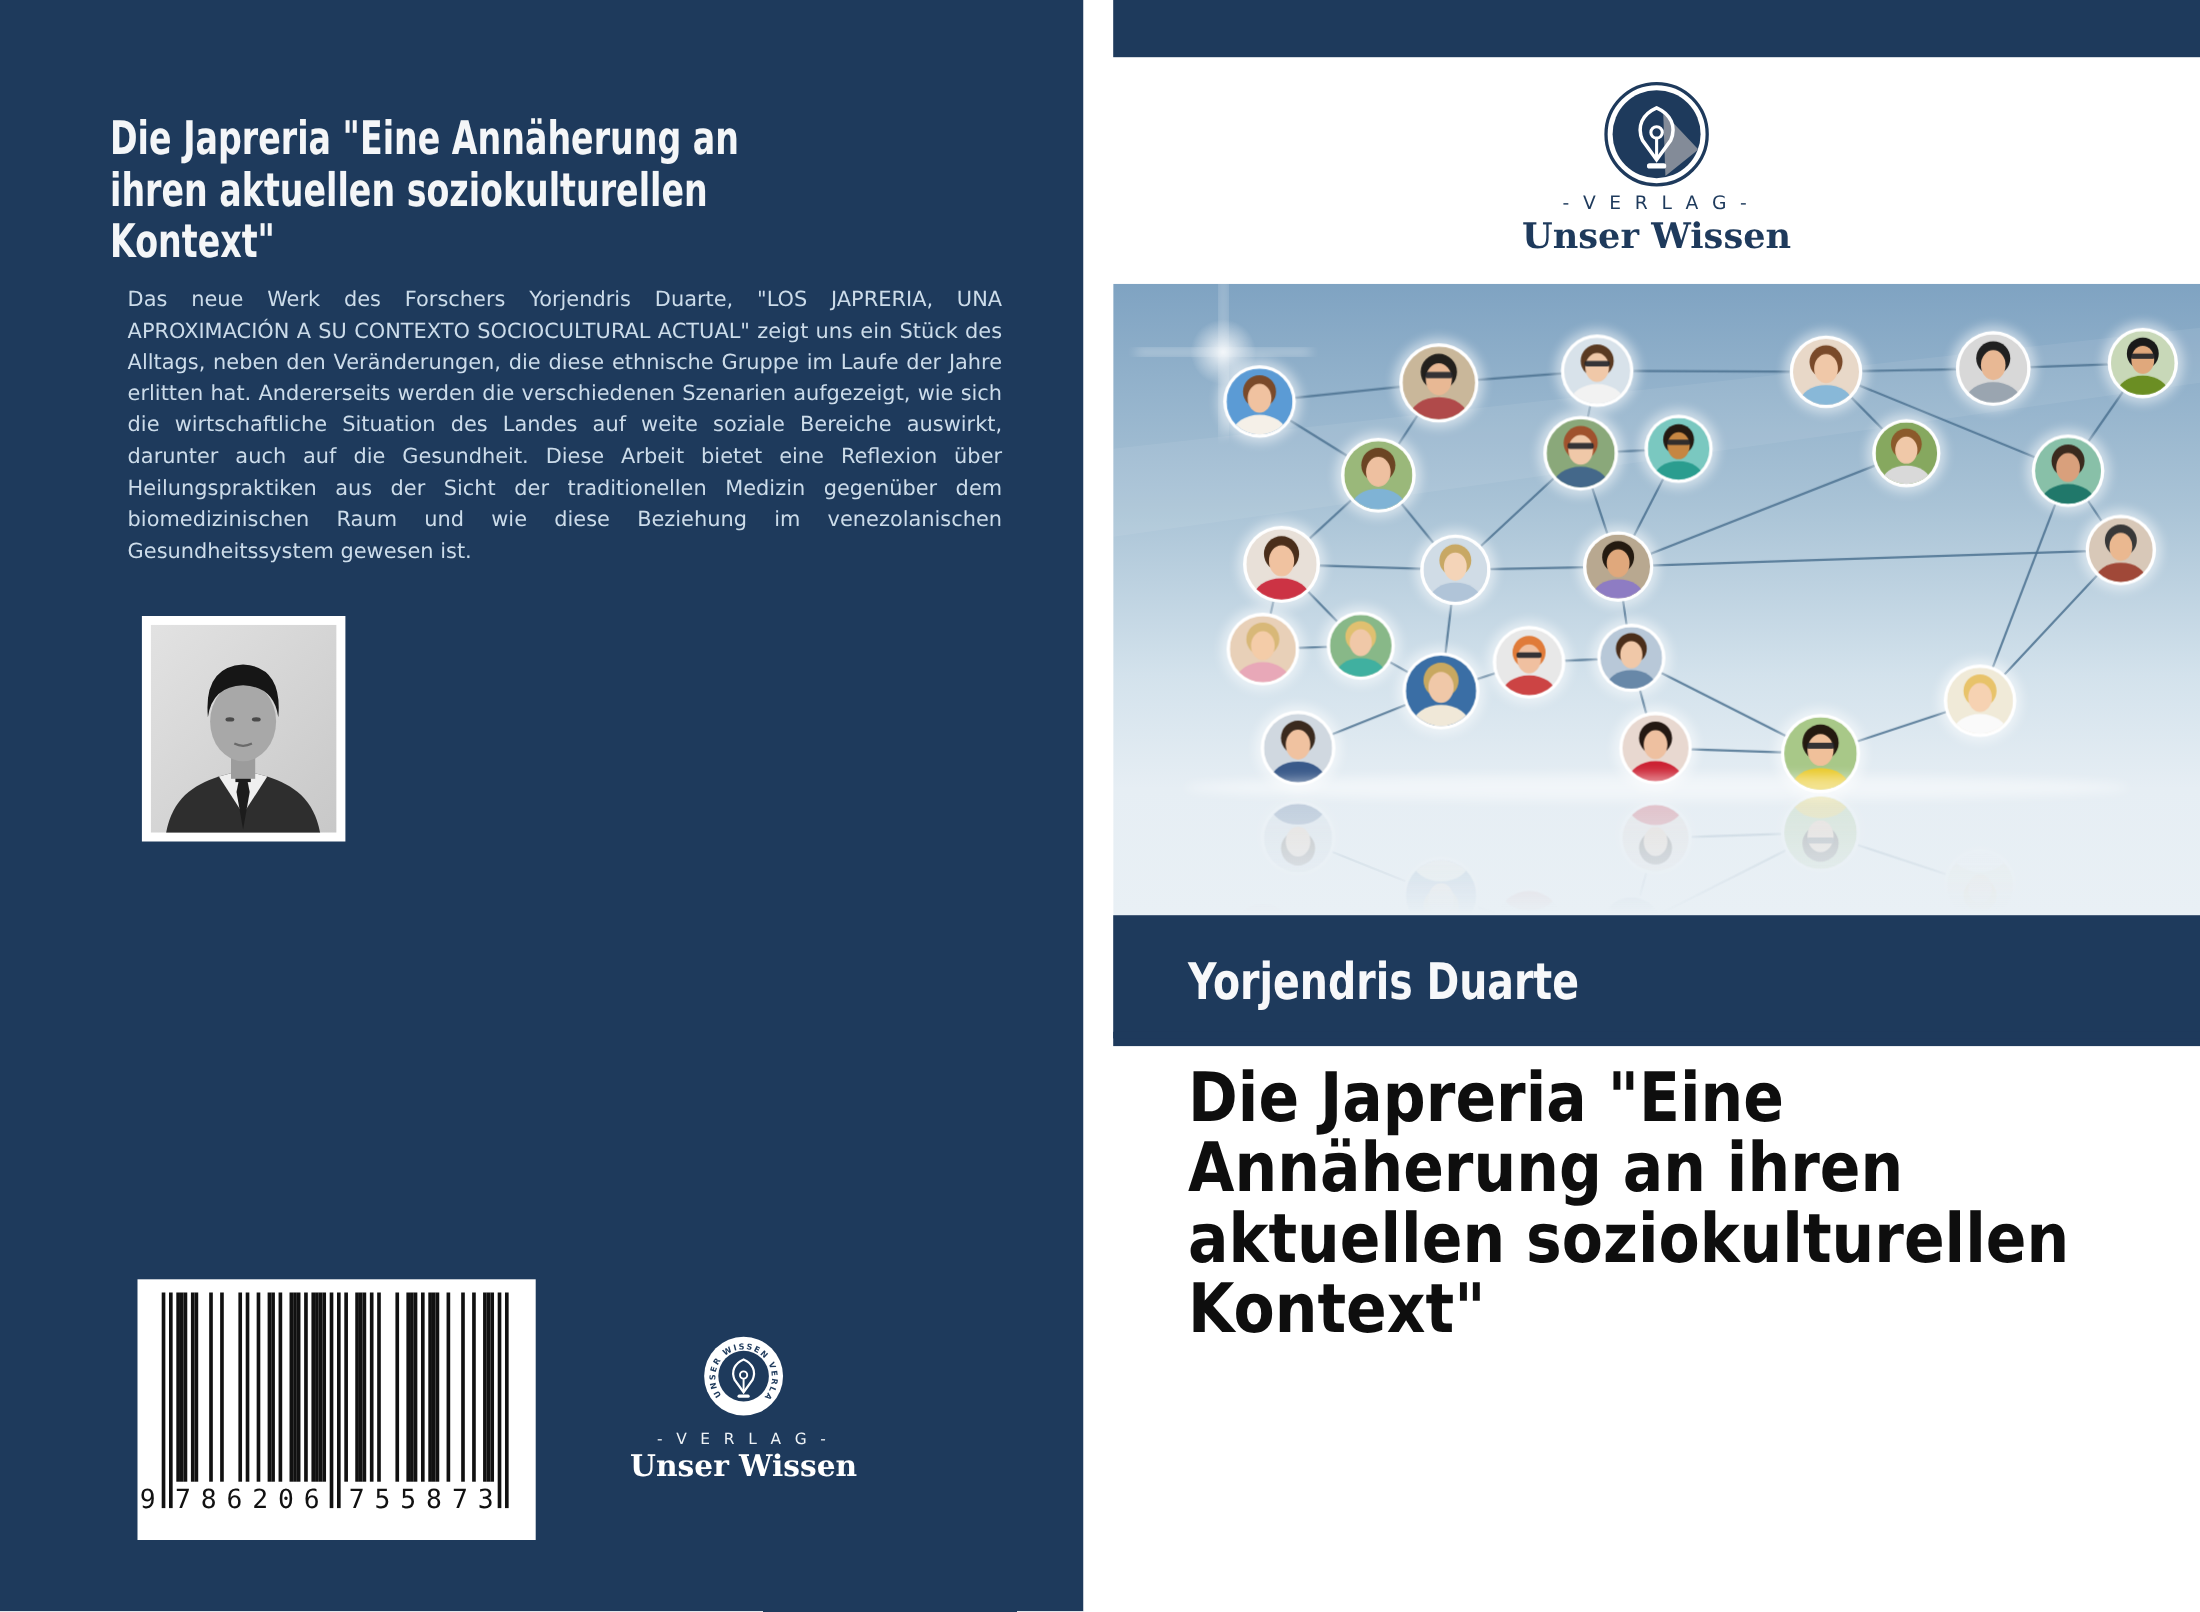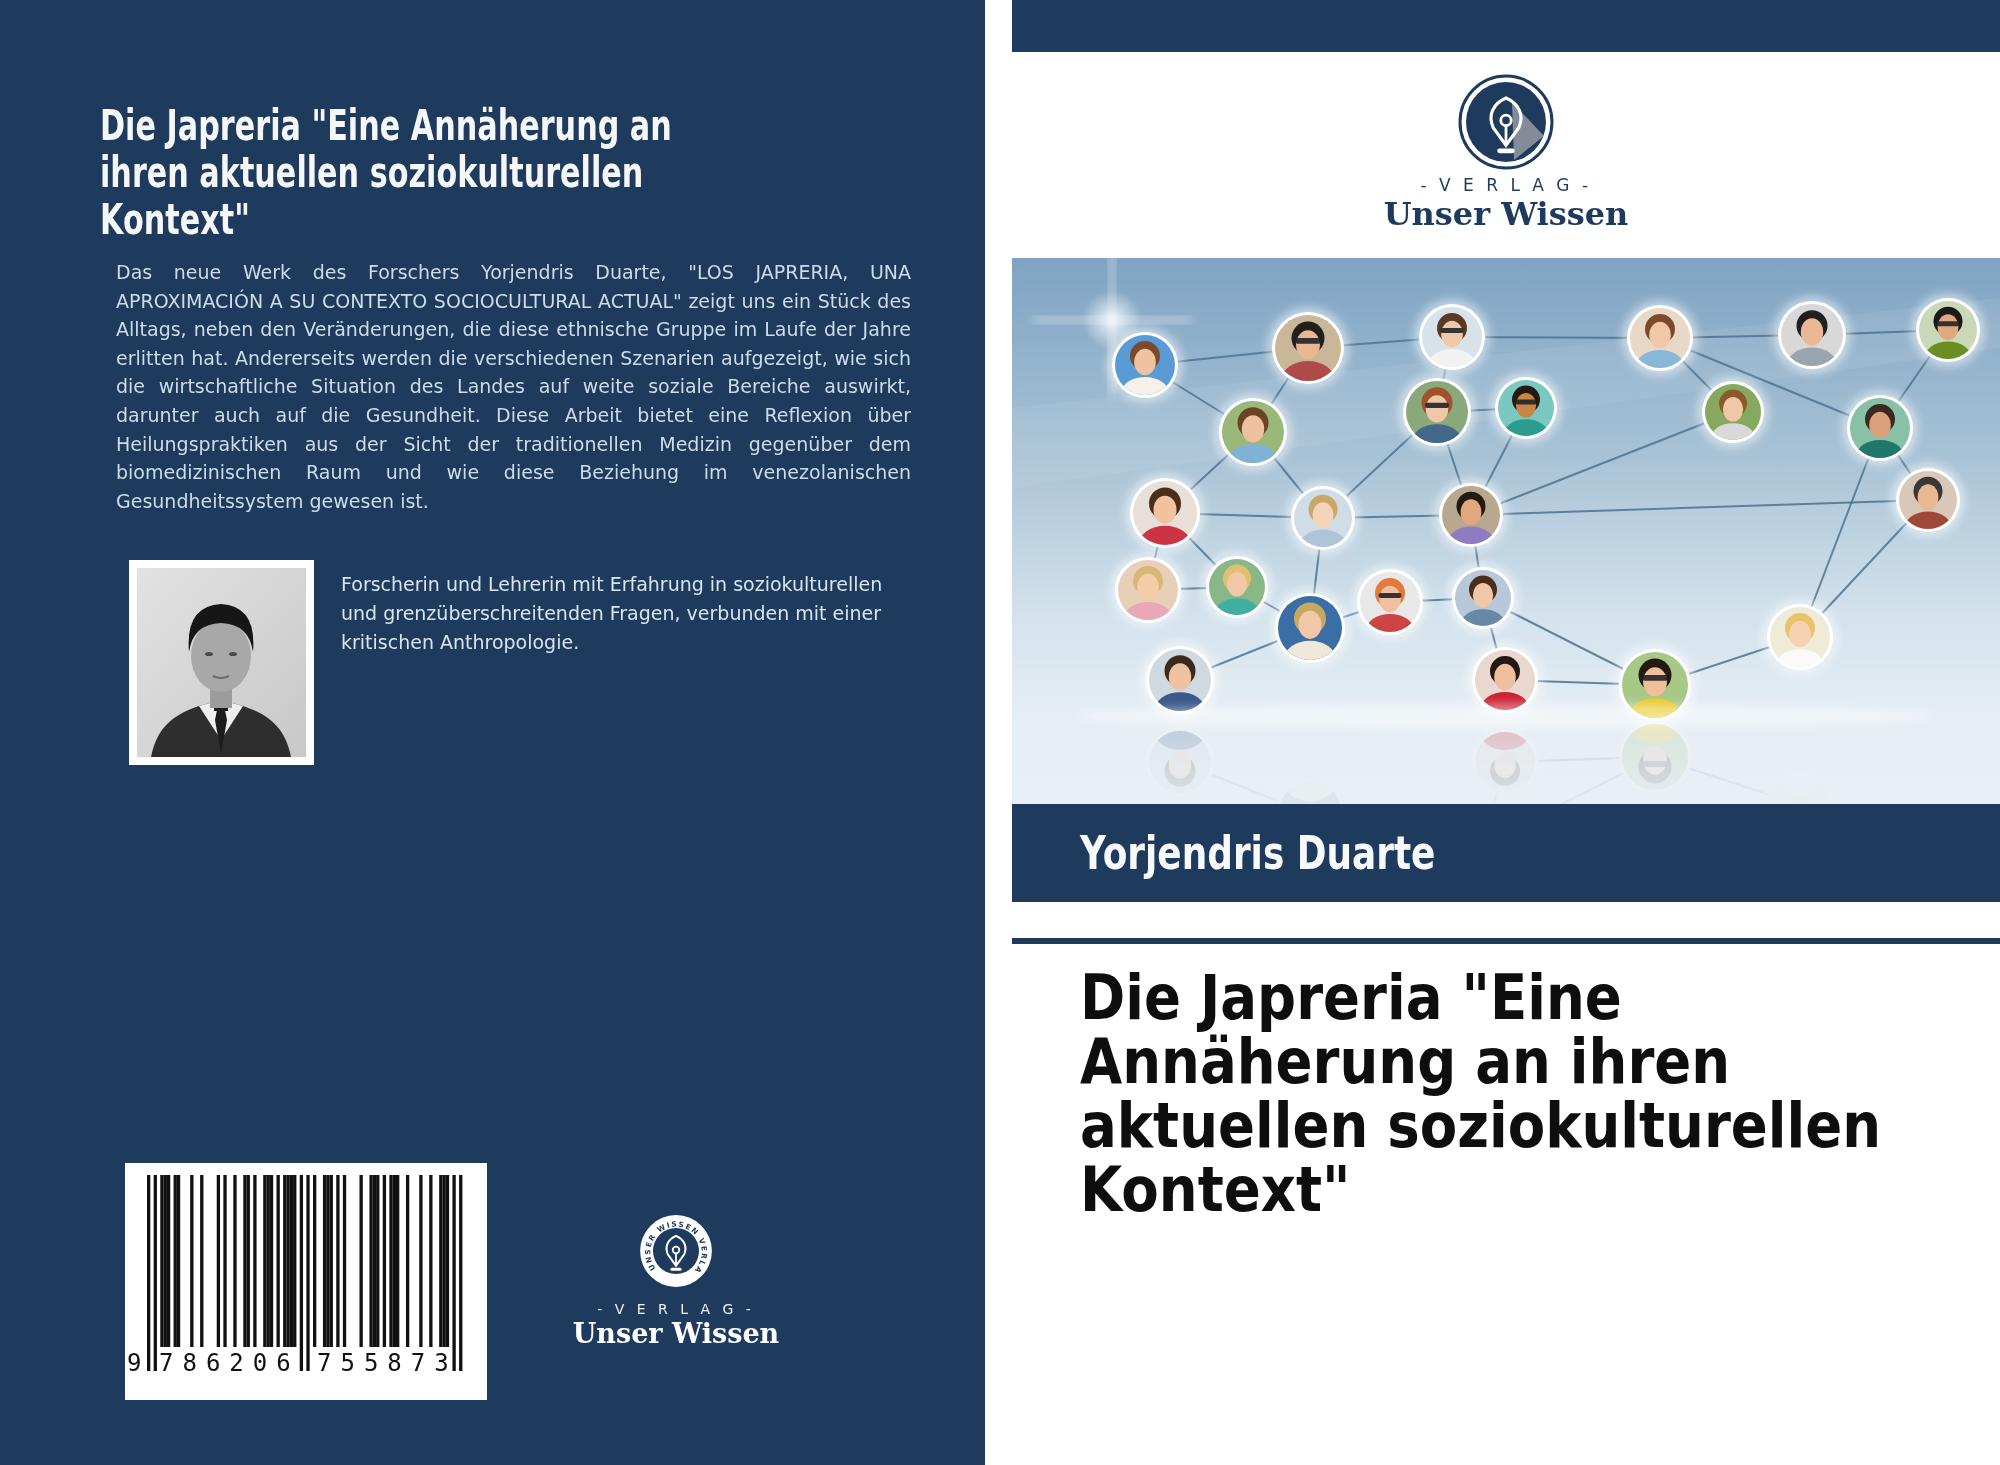--- a/index.html
+++ b/index.html
@@ -37,21 +37,21 @@
 
   
   .front-cover{position:absolute;left:1012px;top:0;width:988px;height:1465px;background:#ffffff;}
   .top-bar{position:absolute;left:0;top:0;width:988px;height:52px;background:#1e3a5c;}
   .front-logo{position:absolute;left:0;top:72px;width:988px;text-align:center;}
   .front-logo svg{display:block;margin:0 auto;}
   .tagline-front{margin-top:3px;font-size:17px;letter-spacing:3.5px;color:#1e3a5c;white-space:nowrap;}
   .pubname-front{margin-top:0;font-family:"DejaVu Serif",serif;font-weight:bold;font-size:32px;color:#1e3a5c;}
 
   .network{position:absolute;left:0;top:258px;width:988px;height:574px;}
-  .author-band{position:absolute;left:0;top:804px;width:988px;height:98px;background:#1e3a5c;
+  .author-band{position:absolute;left:0;top:832px;width:988px;height:119px;background:#1e3a5c;
                display:flex;align-items:center;}
   .author-band span{margin-left:68px;color:#f7f8fa;font-weight:bold;font-size:46px;
                     transform:scaleX(0.78);transform-origin:left center;white-space:nowrap;}
   .divider-line{position:absolute;left:0;top:938px;width:988px;height:6px;background:#1e3a5c;}
   .front-title{position:absolute;left:68px;top:966px;margin:0;color:#0e0e0e;font-weight:bold;
                font-size:62px;line-height:64px;transform:scaleX(0.88);transform-origin:left top;
                white-space:nowrap;}
 </style>
 </head>
 <body>
@@ -80,21 +80,20 @@
         <rect x="77" y="134" width="14" height="9" fill="#1c1c1c"></rect>
         <path d="M80,142 L88,142 L90,152 L84,186 L78,152 Z" fill="#1c1c1c"></path>
         <rect x="73" y="116" width="22" height="24" fill="#9c9c9c"></rect>
         <ellipse cx="84" cy="88" rx="30" ry="36" fill="#a8a8a8"></ellipse>
         <path d="M52,84 Q48,38 84,36 Q120,38 116,84 Q112,56 84,55 Q56,56 52,84 Z" fill="#161616"></path>
         <ellipse cx="72" cy="86" rx="4" ry="2" fill="#4a4a4a"></ellipse>
         <ellipse cx="96" cy="86" rx="4" ry="2" fill="#4a4a4a"></ellipse>
         <path d="M76,108 Q84,112 92,108" stroke="#6a6a6a" stroke-width="2" fill="none"></path>
       </svg>
     </div>
-    <p class="bio">Forscherin und Lehrerin mit Erfahrung in soziokulturellen und grenzüberschreitenden Fragen, verbunden mit einer kritischen Anthropologie.</p>
 
     <div class="barcode-box">
       <svg id="bars-svg" width="362" height="237">
         <g id="bars" fill="#111">
             <rect x="22.00" y="12" width="3.32" height="196"></rect>
             <rect x="28.64" y="12" width="3.32" height="196"></rect>
             <rect x="35.28" y="12" width="3.32" height="172"></rect>
             <rect x="38.60" y="12" width="3.32" height="172"></rect>
             <rect x="41.92" y="12" width="3.32" height="172"></rect>
             <rect x="48.56" y="12" width="3.32" height="172"></rect>

